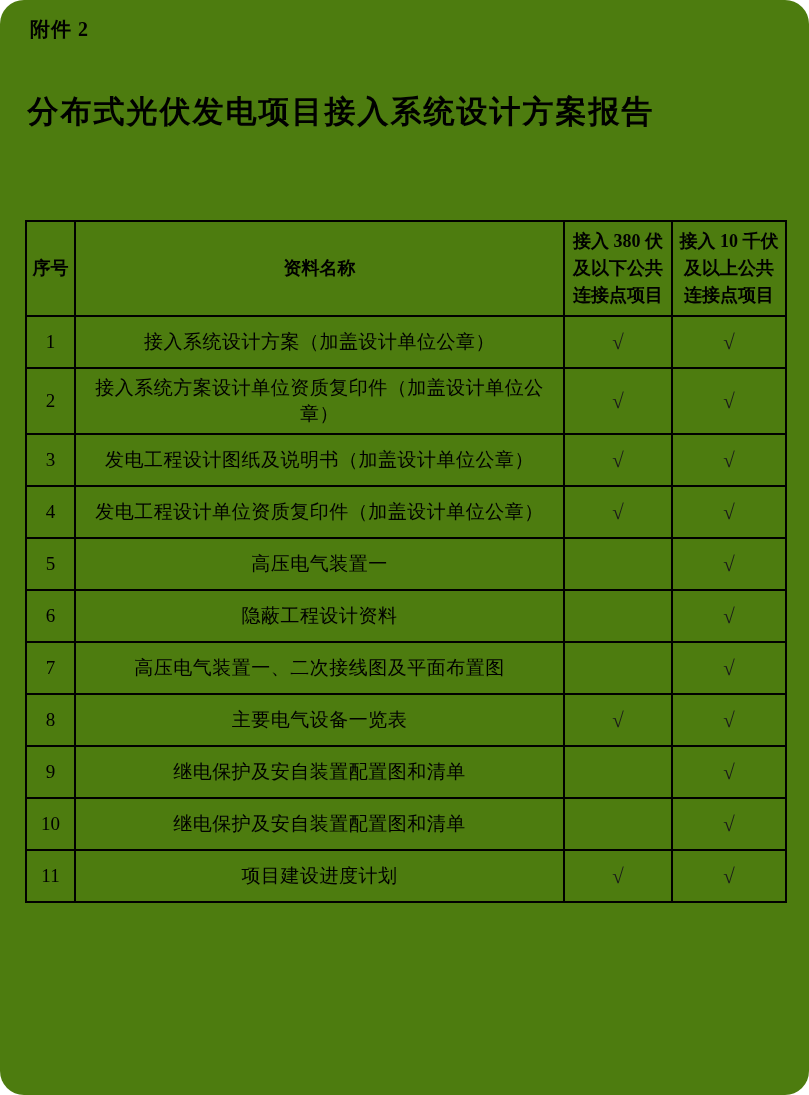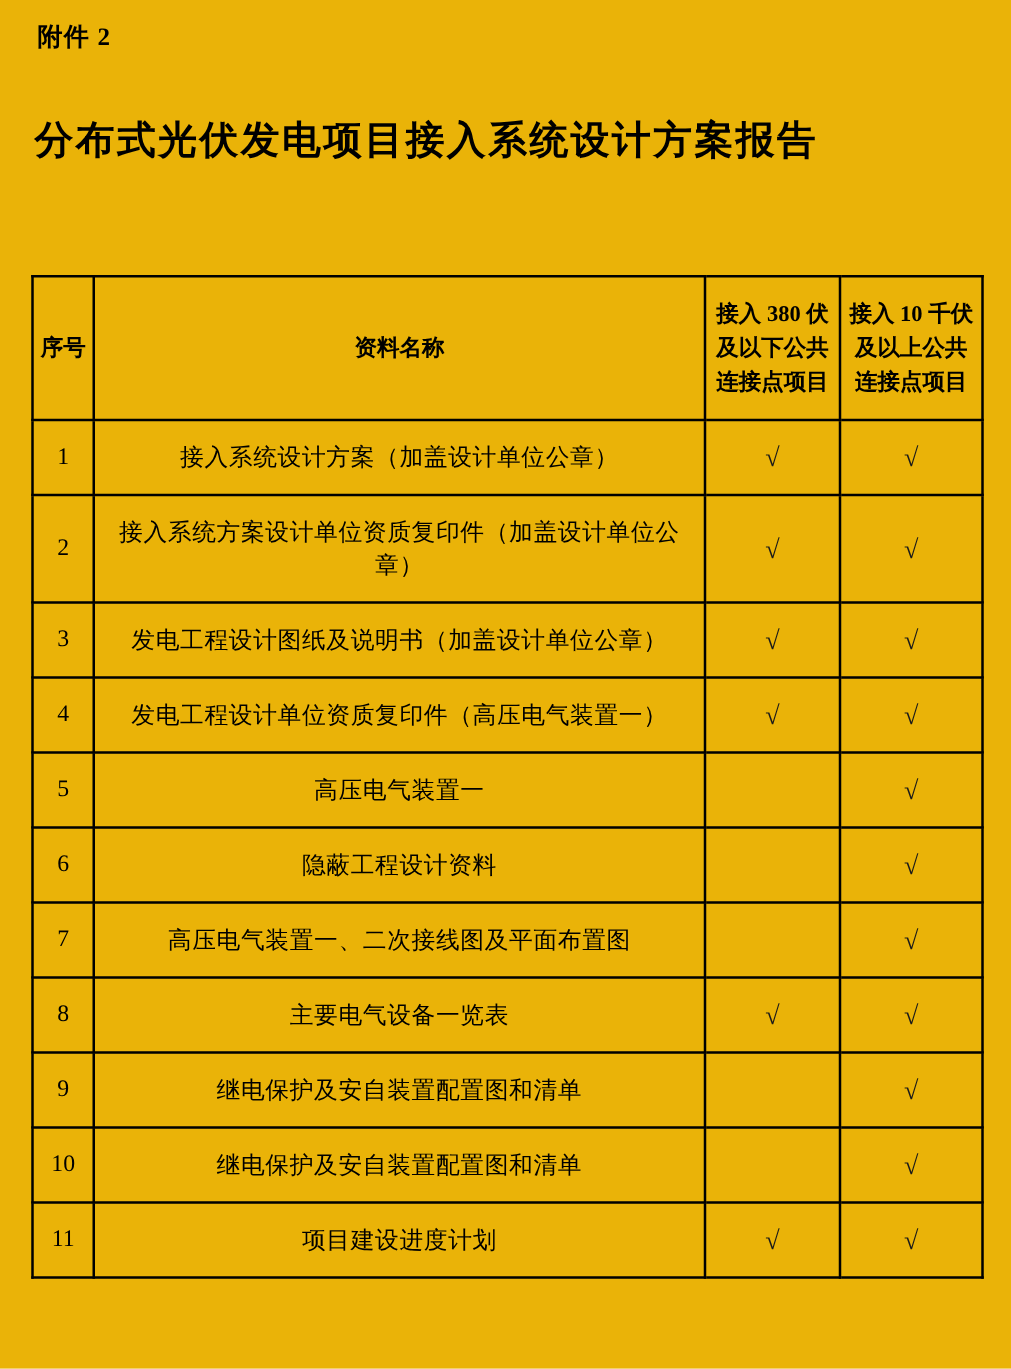--- a/index.html
+++ b/index.html
@@ -6,23 +6,24 @@
     margin: 0;
     padding: 0;
     background: #ffffff;
     color: #000000;
     font-family: "Liberation Serif", serif;
   }
   .page {
     position: relative;
     width: 809px;
     height: 1095px;
-    background: #eab308;
+    background: #4d7c0f;
     overflow: hidden;
     box-sizing: border-box;
+    border-radius: 24px;
   }
   .attachment-label {
     position: absolute;
     left: 30px;
     top: 16px;
     font-size: 20px;
     font-weight: bold;
     letter-spacing: 1px;
   }
   .doc-title {
@@ -40,21 +41,21 @@
     position: absolute;
     left: 25px;
     top: 220px;
     width: 760px;
     border-collapse: collapse;
     table-layout: fixed;
   }
   table.materials th,
   table.materials td {
     border: 2px solid #000000;
-    padding: 16px 2px;
+    padding: 6px 2px;
     text-align: center;
     vertical-align: middle;
     overflow: hidden;
     box-sizing: border-box;
   }
   col.c-no    { width: 49px; }
   col.c-name  { width: 489px; }
   col.c-380   { width: 108px; }
   col.c-10kv  { width: 114px; }
   tr.header-row { height: 95px; }
@@ -137,21 +138,21 @@
       <td class="cell-check">√</td>
     </tr>
     <tr class="data-row">
       <td class="cell-no">3</td>
       <td class="cell-name">发电工程设计图纸及说明书（加盖设计单位公章）</td>
       <td class="cell-check">√</td>
       <td class="cell-check">√</td>
     </tr>
     <tr class="data-row">
       <td class="cell-no">4</td>
-      <td class="cell-name">发电工程设计单位资质复印件（高压电气装置一）</td>
+      <td class="cell-name">发电工程设计单位资质复印件（加盖设计单位公章）</td>
       <td class="cell-check">√</td>
       <td class="cell-check">√</td>
     </tr>
     <tr class="data-row">
       <td class="cell-no">5</td>
       <td class="cell-name">高压电气装置一</td>
       <td class="cell-check"></td>
       <td class="cell-check">√</td>
     </tr>
     <tr class="data-row">

